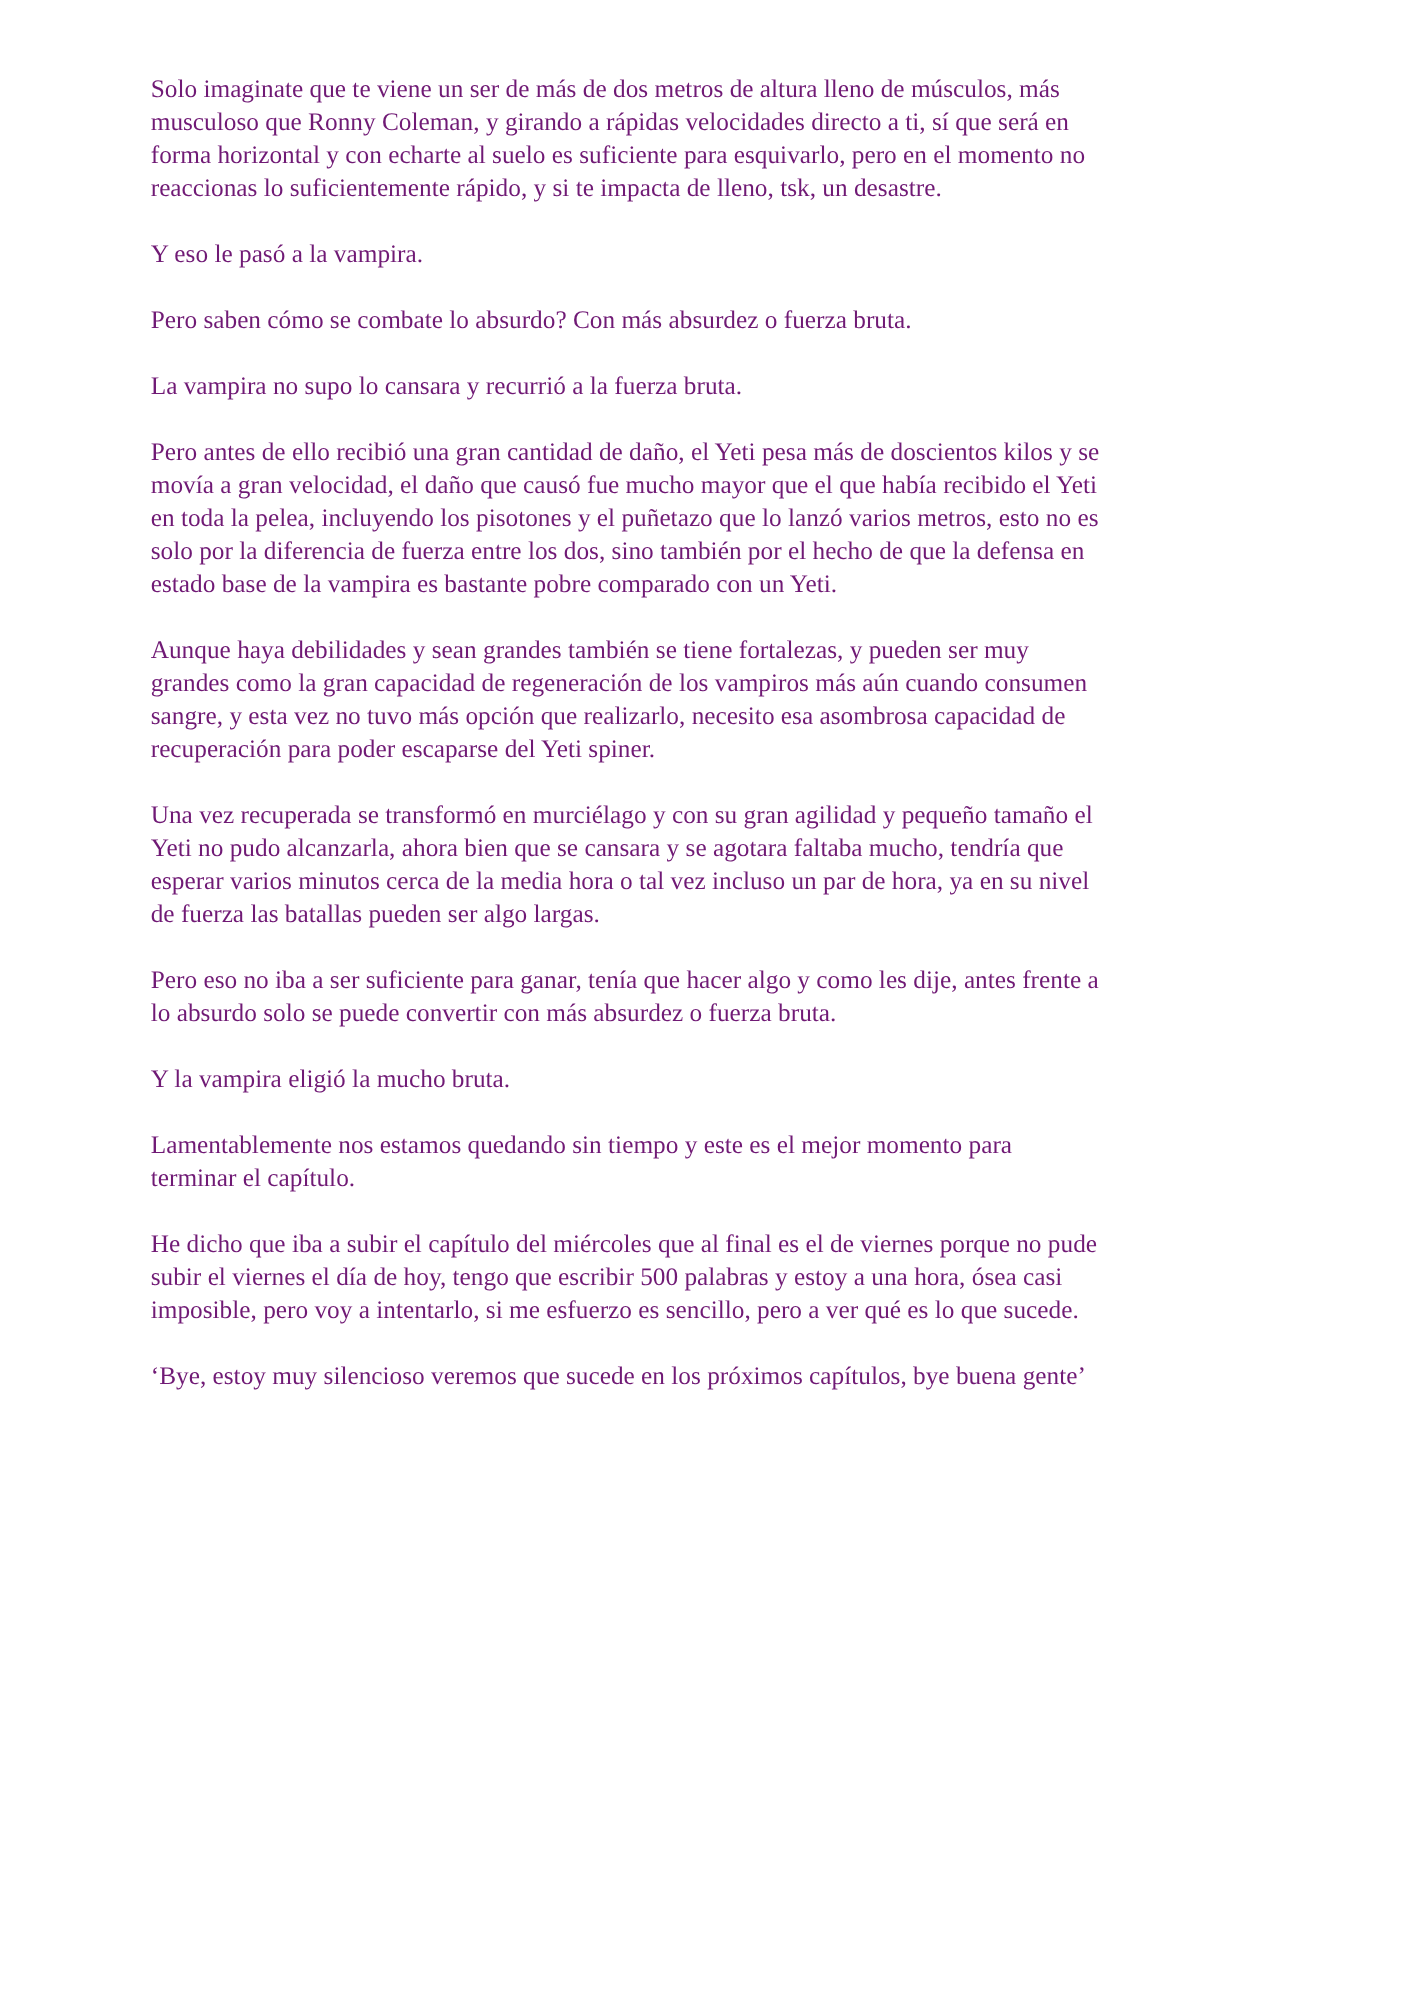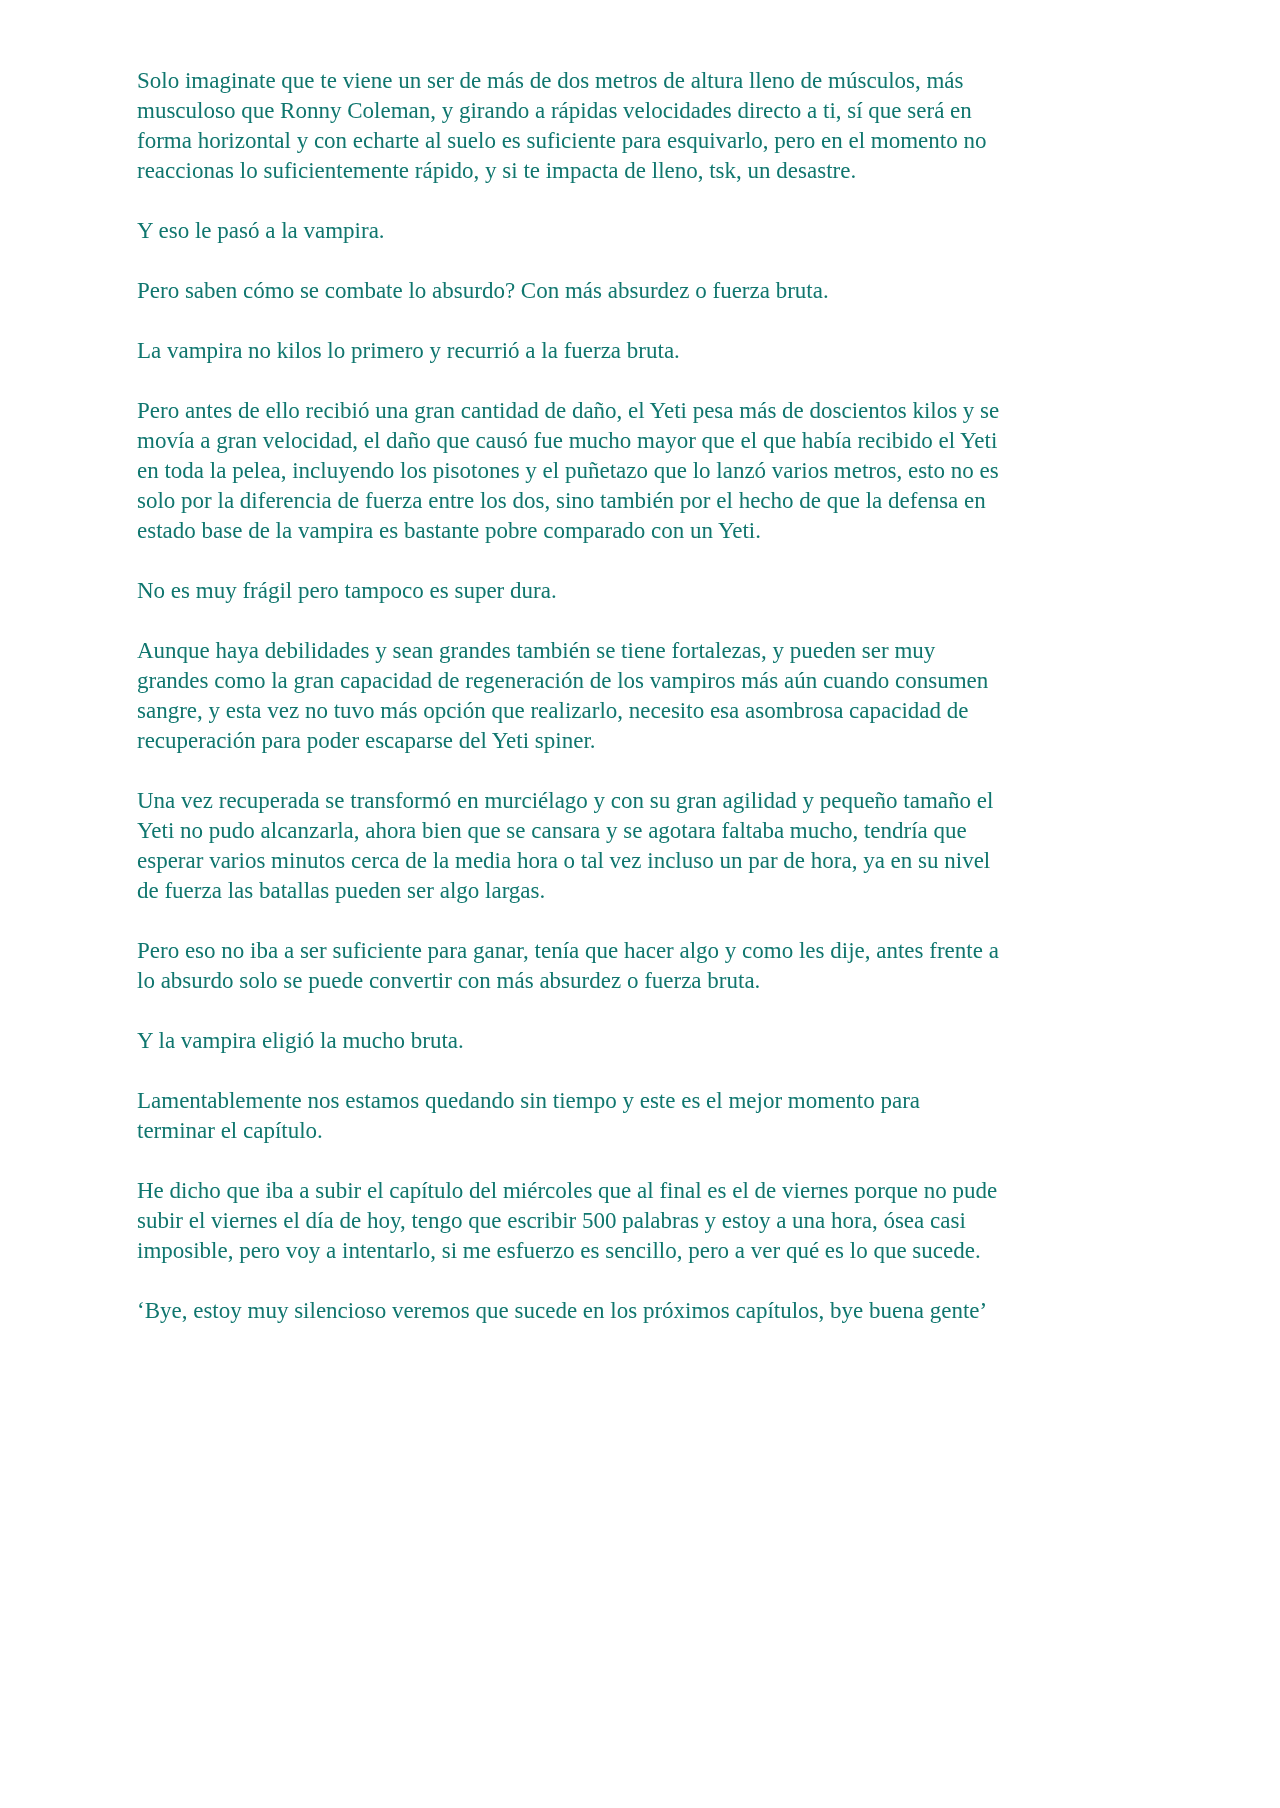--- a/index.html
+++ b/index.html
@@ -5,21 +5,21 @@
   html, body {
     margin: 0;
     padding: 0;
     background: #ffffff;
   }
   .doc-page {
     position: relative;
     width: 1280px;
     height: 1808px;
     background: #ffffff;
-    color: #0f766e;
+    color: #701a75;
     overflow: hidden;
     font-family: "Liberation Serif", "DejaVu Serif", serif;
   }
   .doc-body {
     padding: 66px 100px 0 137px;
     font-size: 23px;
     line-height: 30px;
   }
   .doc-body p {
     margin: 0 0 30px 0;
@@ -31,27 +31,26 @@
 <body>
 
 <div class="doc-page">
   <div class="doc-body">
       <p>Solo imaginate que te viene un ser de más de dos metros de altura lleno de músculos, más
 musculoso que Ronny Coleman, y girando a rápidas velocidades directo a ti, sí que será en
 forma horizontal y con echarte al suelo es suficiente para esquivarlo, pero en el momento no
 reaccionas lo suficientemente rápido, y si te impacta de lleno, tsk, un desastre.</p>
       <p>Y eso le pasó a la vampira.</p>
       <p>Pero saben cómo se combate lo absurdo? Con más absurdez o fuerza bruta.</p>
-      <p>La vampira no kilos lo primero y recurrió a la fuerza bruta.</p>
+      <p>La vampira no supo lo cansara y recurrió a la fuerza bruta.</p>
       <p>Pero antes de ello recibió una gran cantidad de daño, el Yeti pesa más de doscientos kilos y se
 movía a gran velocidad, el daño que causó fue mucho mayor que el que había recibido el Yeti
 en toda la pelea, incluyendo los pisotones y el puñetazo que lo lanzó varios metros, esto no es
 solo por la diferencia de fuerza entre los dos, sino también por el hecho de que la defensa en
 estado base de la vampira es bastante pobre comparado con un Yeti.</p>
-      <p>No es muy frágil pero tampoco es super dura.</p>
       <p>Aunque haya debilidades y sean grandes también se tiene fortalezas, y pueden ser muy
 grandes como la gran capacidad de regeneración de los vampiros más aún cuando consumen
 sangre, y esta vez no tuvo más opción que realizarlo, necesito esa asombrosa capacidad de
 recuperación para poder escaparse del Yeti spiner.</p>
       <p>Una vez recuperada se transformó en murciélago y con su gran agilidad y pequeño tamaño el
 Yeti no pudo alcanzarla, ahora bien que se cansara y se agotara faltaba mucho, tendría que
 esperar varios minutos cerca de la media hora o tal vez incluso un par de hora, ya en su nivel
 de fuerza las batallas pueden ser algo largas.</p>
       <p>Pero eso no iba a ser suficiente para ganar, tenía que hacer algo y como les dije, antes frente a
 lo absurdo solo se puede convertir con más absurdez o fuerza bruta.</p>

